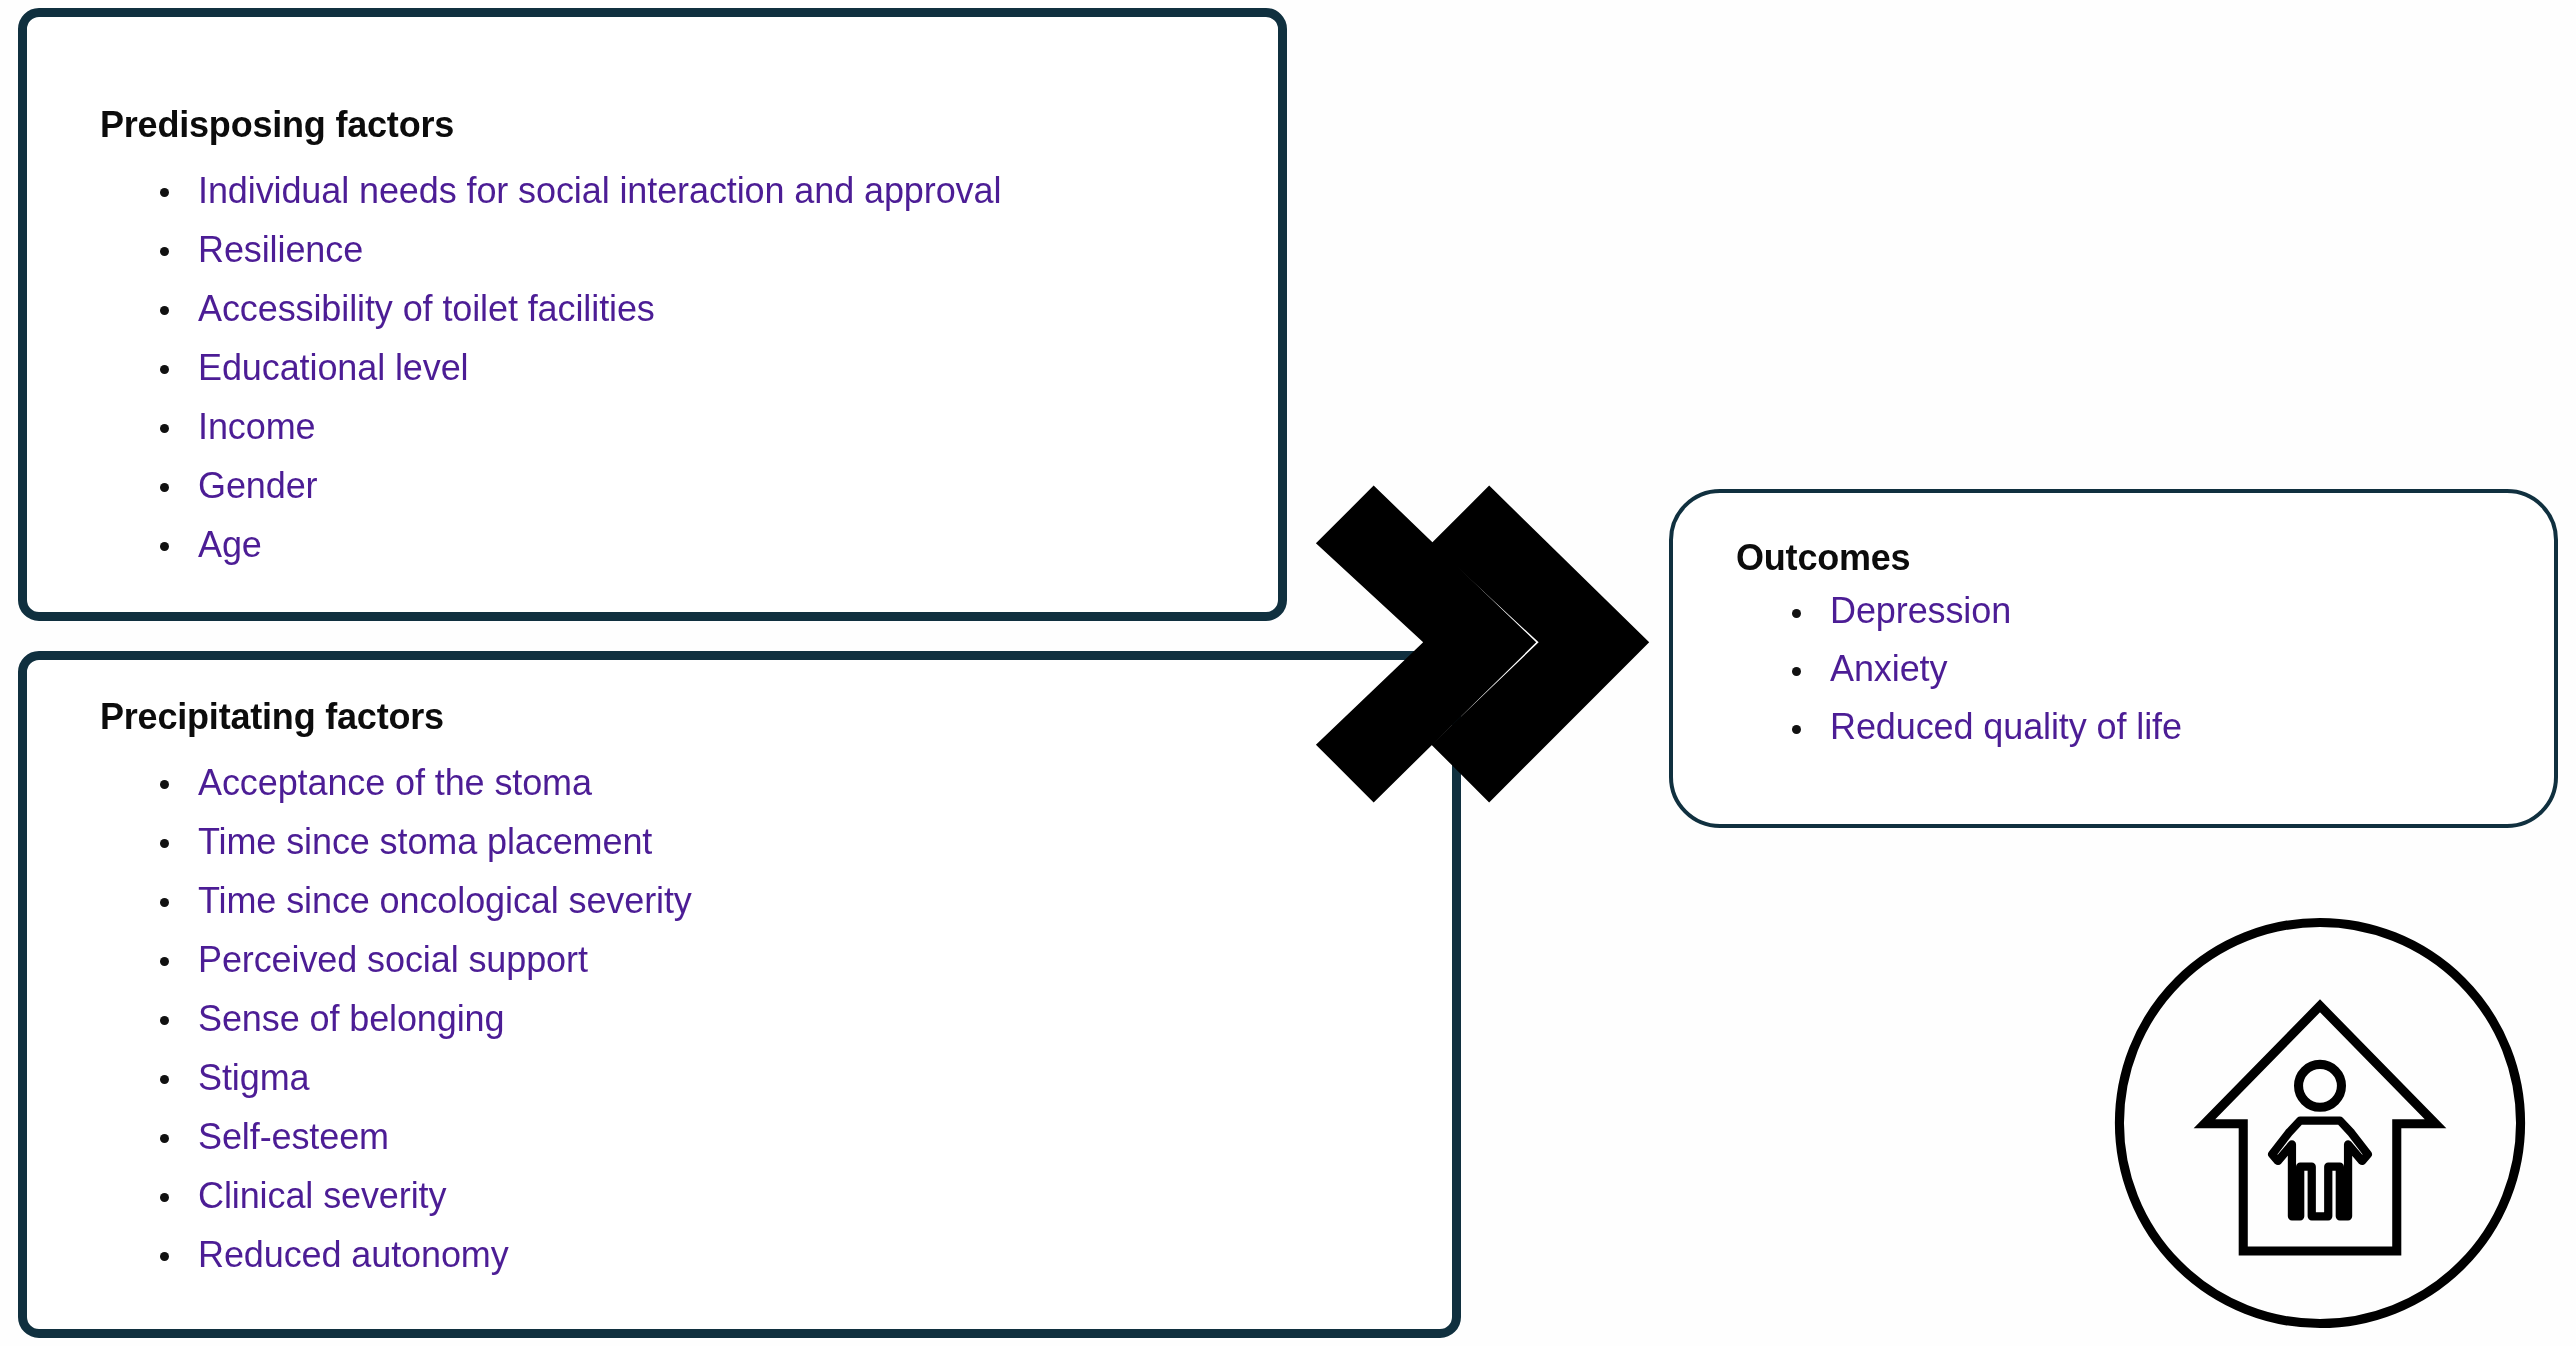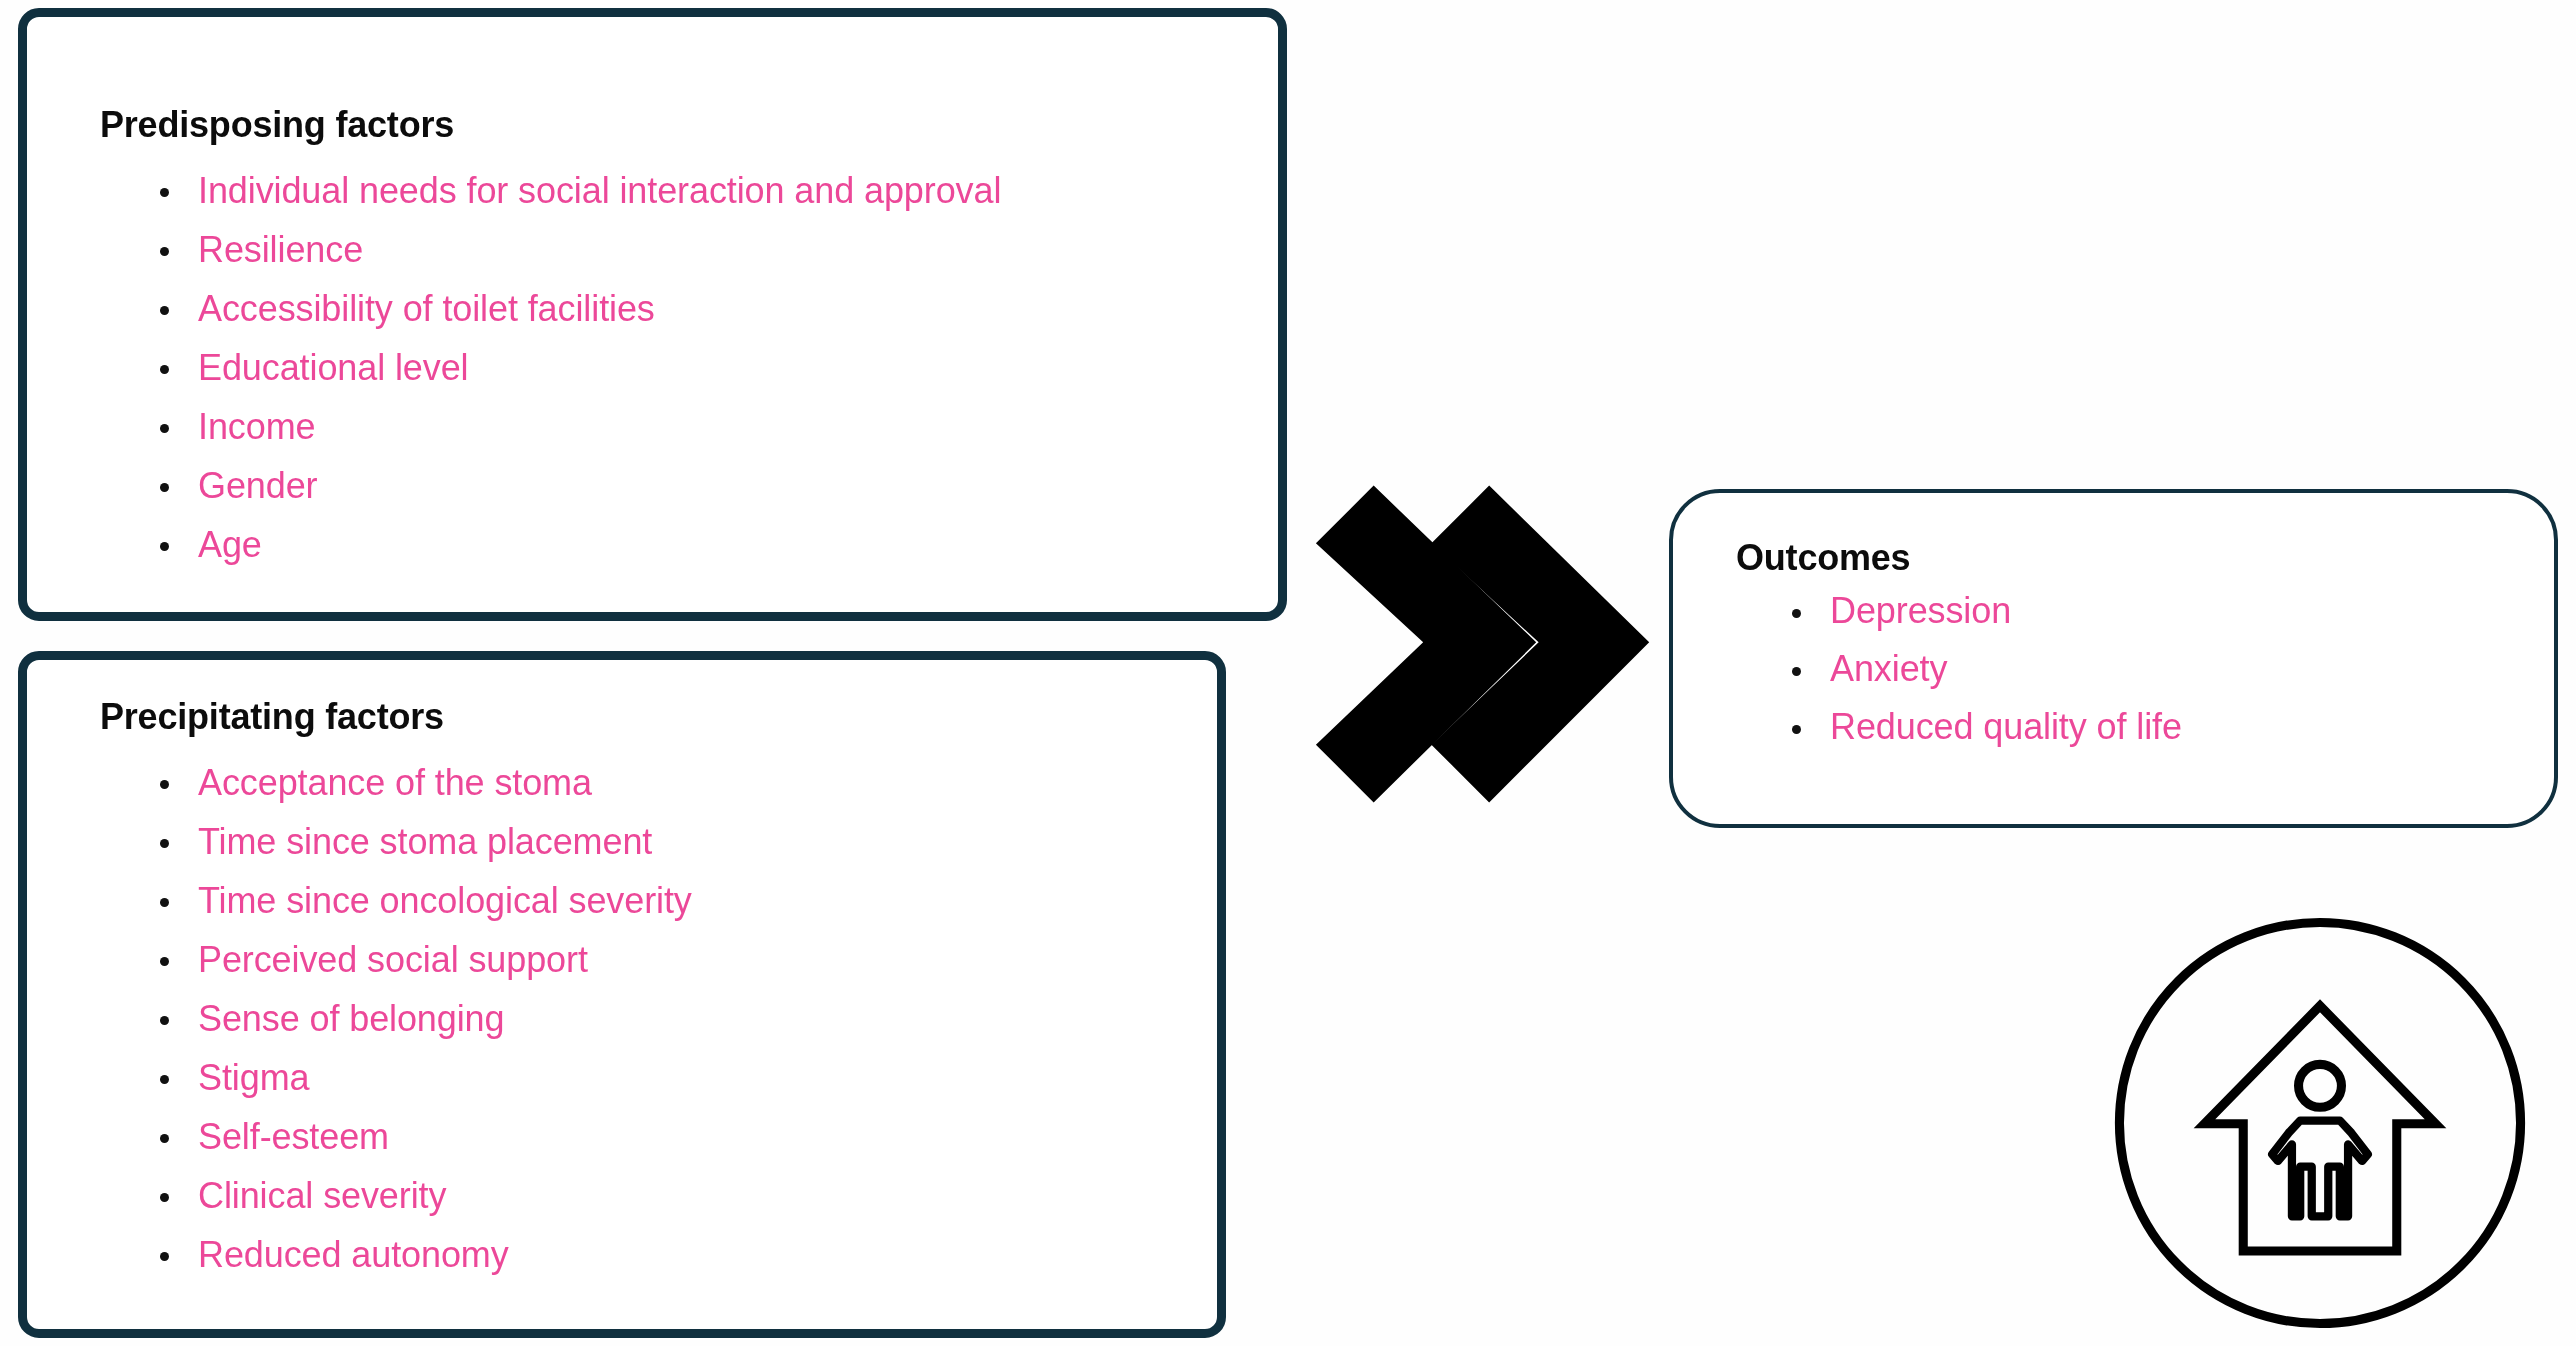--- a/index.html
+++ b/index.html
@@ -38,21 +38,21 @@
     left: 18px;
     top: 8.3px;
     width: 1269px;
     height: 613px;
     border-width: 9px;
   }
 
   #box-precipitating {
     left: 18px;
     top: 651px;
-    width: 1208px;
+    width: 1443px;
     height: 687px;
     border-width: 9px;
   }
 
   #box-outcomes {
     left: 1669px;
     top: 489px;
     width: 889px;
     height: 339px;
     border-width: 4.1px;
@@ -108,21 +108,21 @@
   }
   #list-outcomes {
     left: 114px;
     top: 89px;
   }
 
   .bullet-item {
     position: relative;
     font-size: 36px;
     line-height: 59px;
-    color: #ec4899;
+    color: #4c1d95;
     white-space: nowrap;
     padding-left: 43px;
     letter-spacing: -0.1px;
   }
 
   .bullet-item::before {
     content: "";
     position: absolute;
     left: 5px;
     top: 27px;

